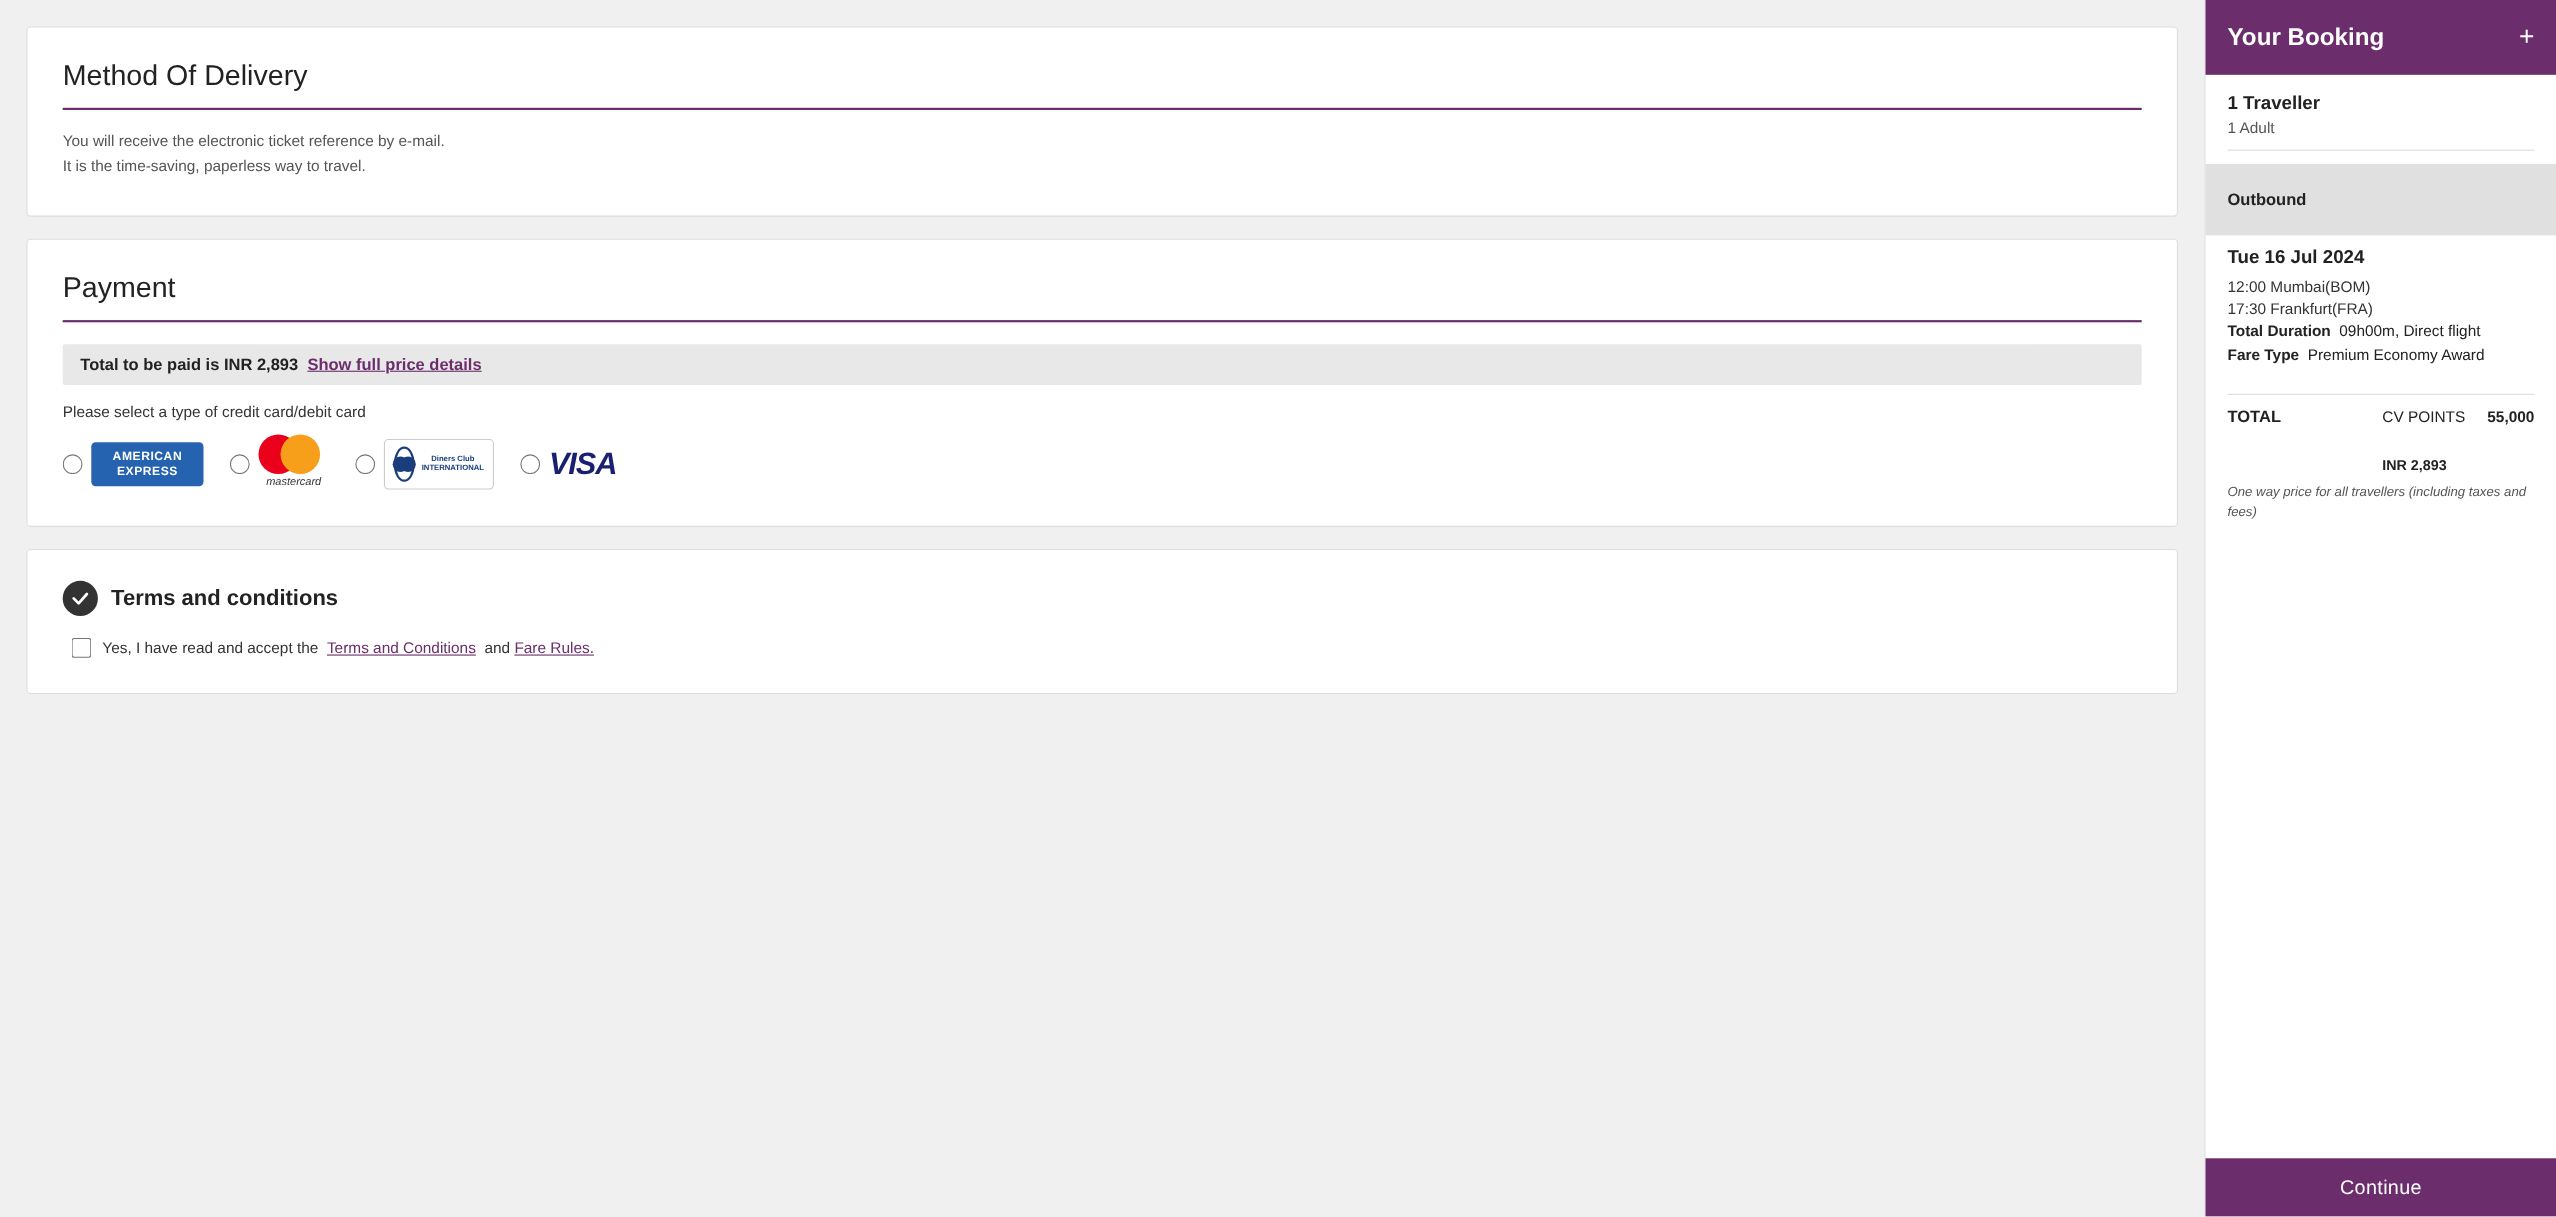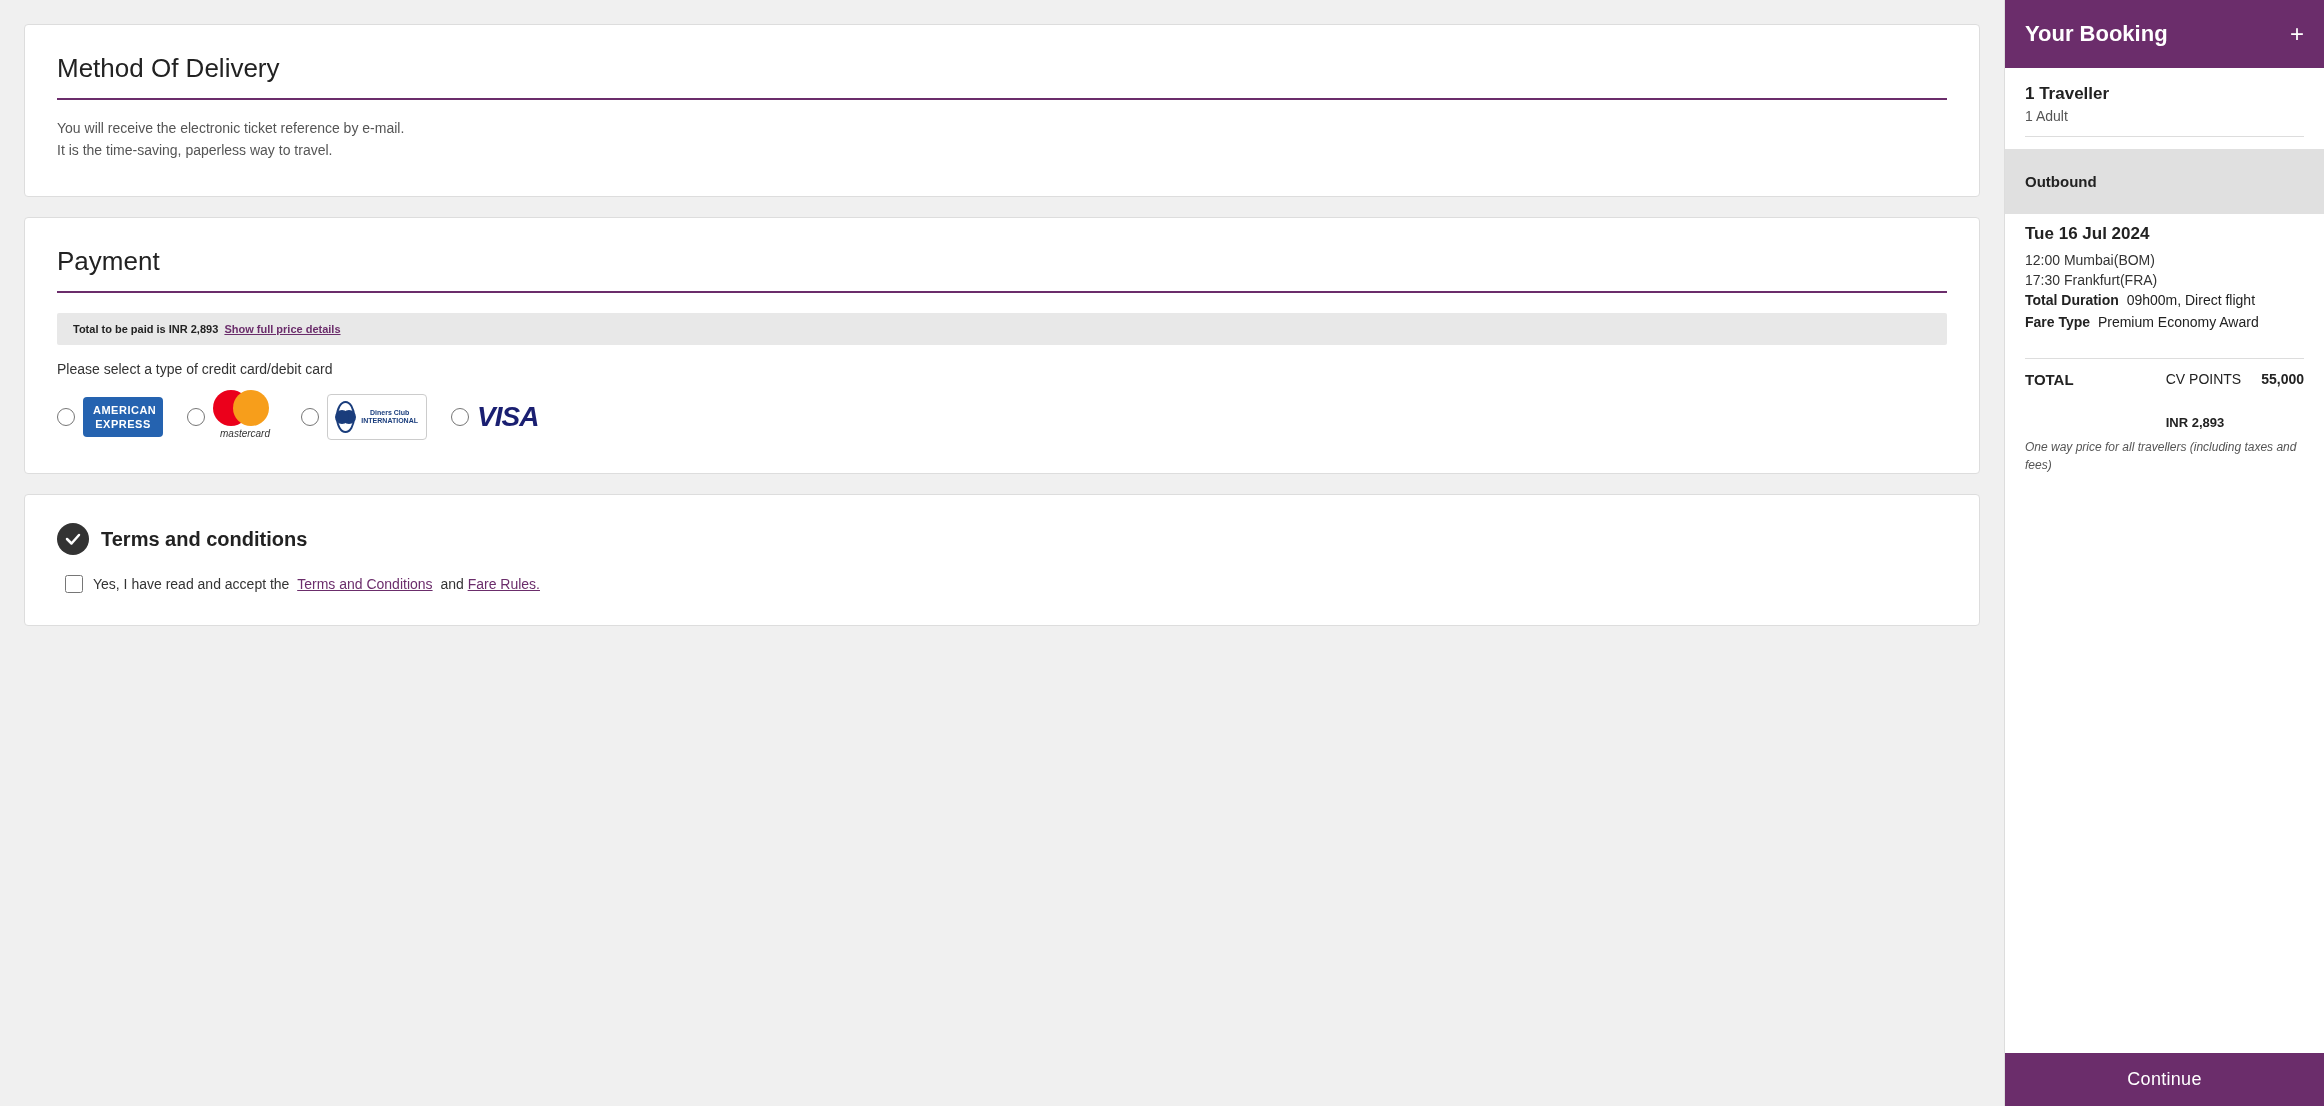--- a/index.html
+++ b/index.html
@@ -48,21 +48,21 @@
 
     .eticket-desc {
       font-size: 14px;
       color: #555;
       margin-bottom: 6px;
     }
 
     .payment-total-bar {
       background: #e8e8e8;
       padding: 10px 16px;
-      font-size: 11px;
+      font-size: 15px;
       color: #222;
       margin-bottom: 16px;
       border-radius: 2px;
     }
 
     .payment-total-bar a {
       color: #6b2d6b;
       text-decoration: underline;
       font-weight: 600;
       cursor: pointer;
@@ -104,21 +104,21 @@
     .amex-logo {
       background: #2563b0;
       color: #fff;
       font-weight: 900;
       font-size: 11px;
       padding: 6px 10px;
       border-radius: 4px;
       letter-spacing: 0.5px;
       line-height: 1.3;
       text-align: center;
-      width: 80px;
+      width: 102px;
     }
     .mc-circle-left {
       width: 36px;
       height: 36px;
       background: #eb001b;
       border-radius: 50%;
       position: absolute;
       left: 0;
     }
     .mc-circle-right {

